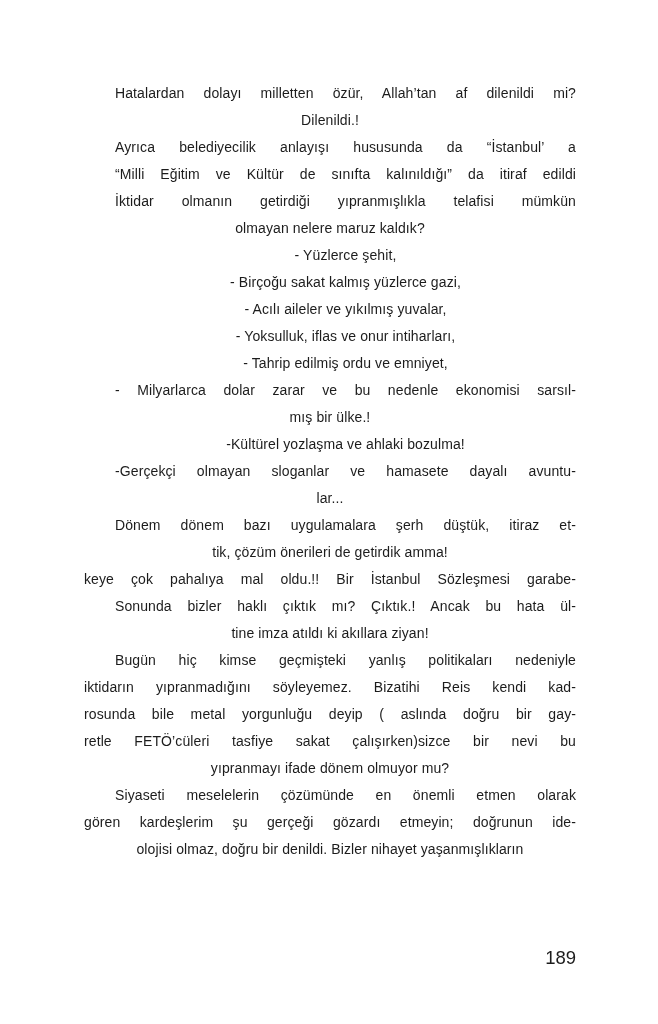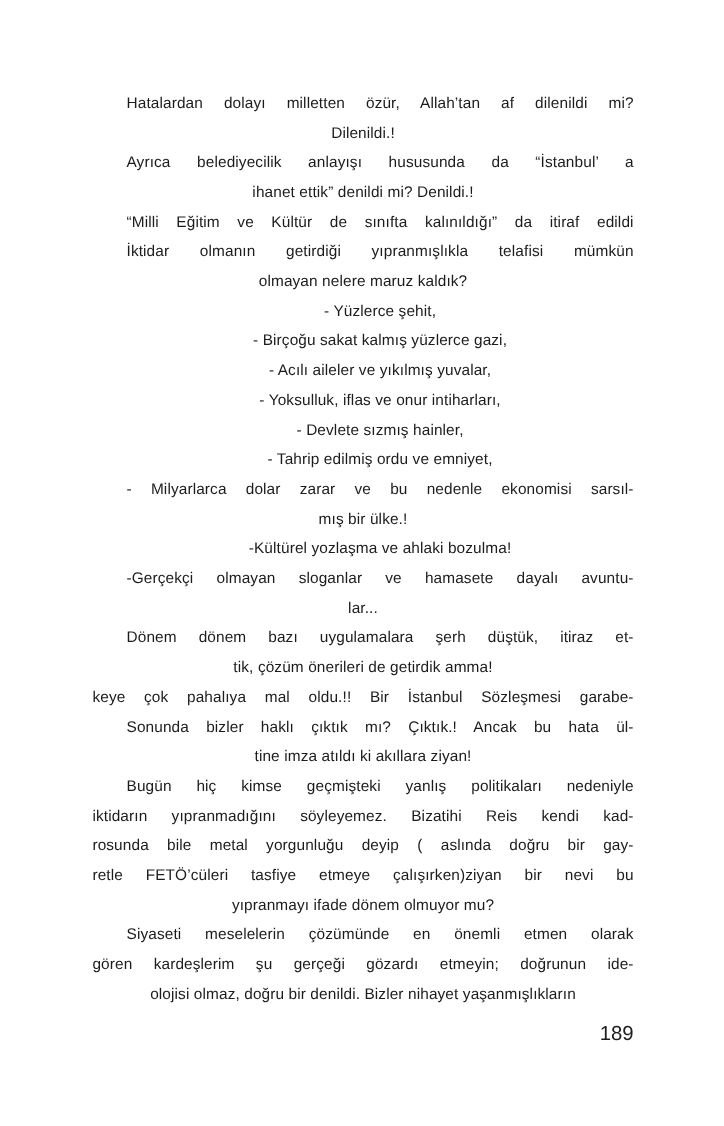--- a/index.html
+++ b/index.html
@@ -38,58 +38,56 @@
   .line.indent {
     padding-left: 31px;
   }
   .line.just {
     text-align: justify;
     text-align-last: justify;
   }
   .page-number {
     position: absolute;
     left: 84px;
-    top: 927px;
+    top: 946px;
     width: 492px;
     text-align: right;
     font-size: 18.5px;
     line-height: 24px;
   }
 </style>
 </head>
 <body>
 
 <div class="book-page">
   <div class="text-block">
       <div class="line indent just">Hatalardan dolayı milletten özür, Allah’tan af dilenildi mi?</div>
       <div class="line">Dilenildi.!</div>
       <div class="line indent just">Ayrıca belediyecilik anlayışı hususunda da “İstanbul’ a</div>
-      <div class="line">ihanet ettik” denildi mi? Denildi.!</div>
       <div class="line indent just">“Milli Eğitim ve Kültür de sınıfta kalınıldığı” da itiraf edildi</div>
       <div class="line indent just">İktidar olmanın getirdiği yıpranmışlıkla telafisi mümkün</div>
       <div class="line">olmayan nelere maruz kaldık?</div>
       <div class="line indent">- Yüzlerce şehit,</div>
       <div class="line indent">- Birçoğu sakat kalmış yüzlerce gazi,</div>
       <div class="line indent">- Acılı aileler ve yıkılmış yuvalar,</div>
       <div class="line indent">- Yoksulluk, iflas ve onur intiharları,</div>
-      <div class="line indent">- Devlete sızmış hainler,</div>
       <div class="line indent">- Tahrip edilmiş ordu ve emniyet,</div>
       <div class="line indent just">- Milyarlarca dolar zarar ve bu nedenle ekonomisi sarsıl-</div>
       <div class="line">mış bir ülke.!</div>
       <div class="line indent">-Kültürel yozlaşma ve ahlaki bozulma!</div>
       <div class="line indent just">-Gerçekçi olmayan sloganlar ve hamasete dayalı avuntu-</div>
       <div class="line">lar...</div>
       <div class="line indent just">Dönem dönem bazı uygulamalara şerh düştük, itiraz et-</div>
       <div class="line">tik, çözüm önerileri de getirdik amma!</div>
       <div class="line just">keye çok pahalıya mal oldu.!! Bir İstanbul Sözleşmesi garabe-</div>
       <div class="line indent just">Sonunda bizler haklı çıktık mı? Çıktık.! Ancak bu hata ül-</div>
       <div class="line">tine imza atıldı ki akıllara ziyan!</div>
       <div class="line indent just">Bugün hiç kimse geçmişteki yanlış politikaları nedeniyle</div>
       <div class="line just">iktidarın yıpranmadığını söyleyemez. Bizatihi Reis kendi kad-</div>
       <div class="line just">rosunda bile metal yorgunluğu deyip ( aslında doğru bir gay-</div>
-      <div class="line just">retle FETÖ’cüleri tasfiye etmeye çalışırken)ziyan bir nevi bu</div>
+      <div class="line just">retle FETÖ’cüleri tasfiye sakat çalışırken)sizce bir nevi bu</div>
       <div class="line">yıpranmayı ifade dönem olmuyor mu?</div>
       <div class="line indent just">Siyaseti meselelerin çözümünde en önemli etmen olarak</div>
       <div class="line just">gören kardeşlerim şu gerçeği gözardı etmeyin; doğrunun ide-</div>
       <div class="line">olojisi olmaz, doğru bir denildi. Bizler nihayet yaşanmışlıkların</div>
     </div>
   <div class="page-number">189</div>
 </div>
 
 </body></html>

